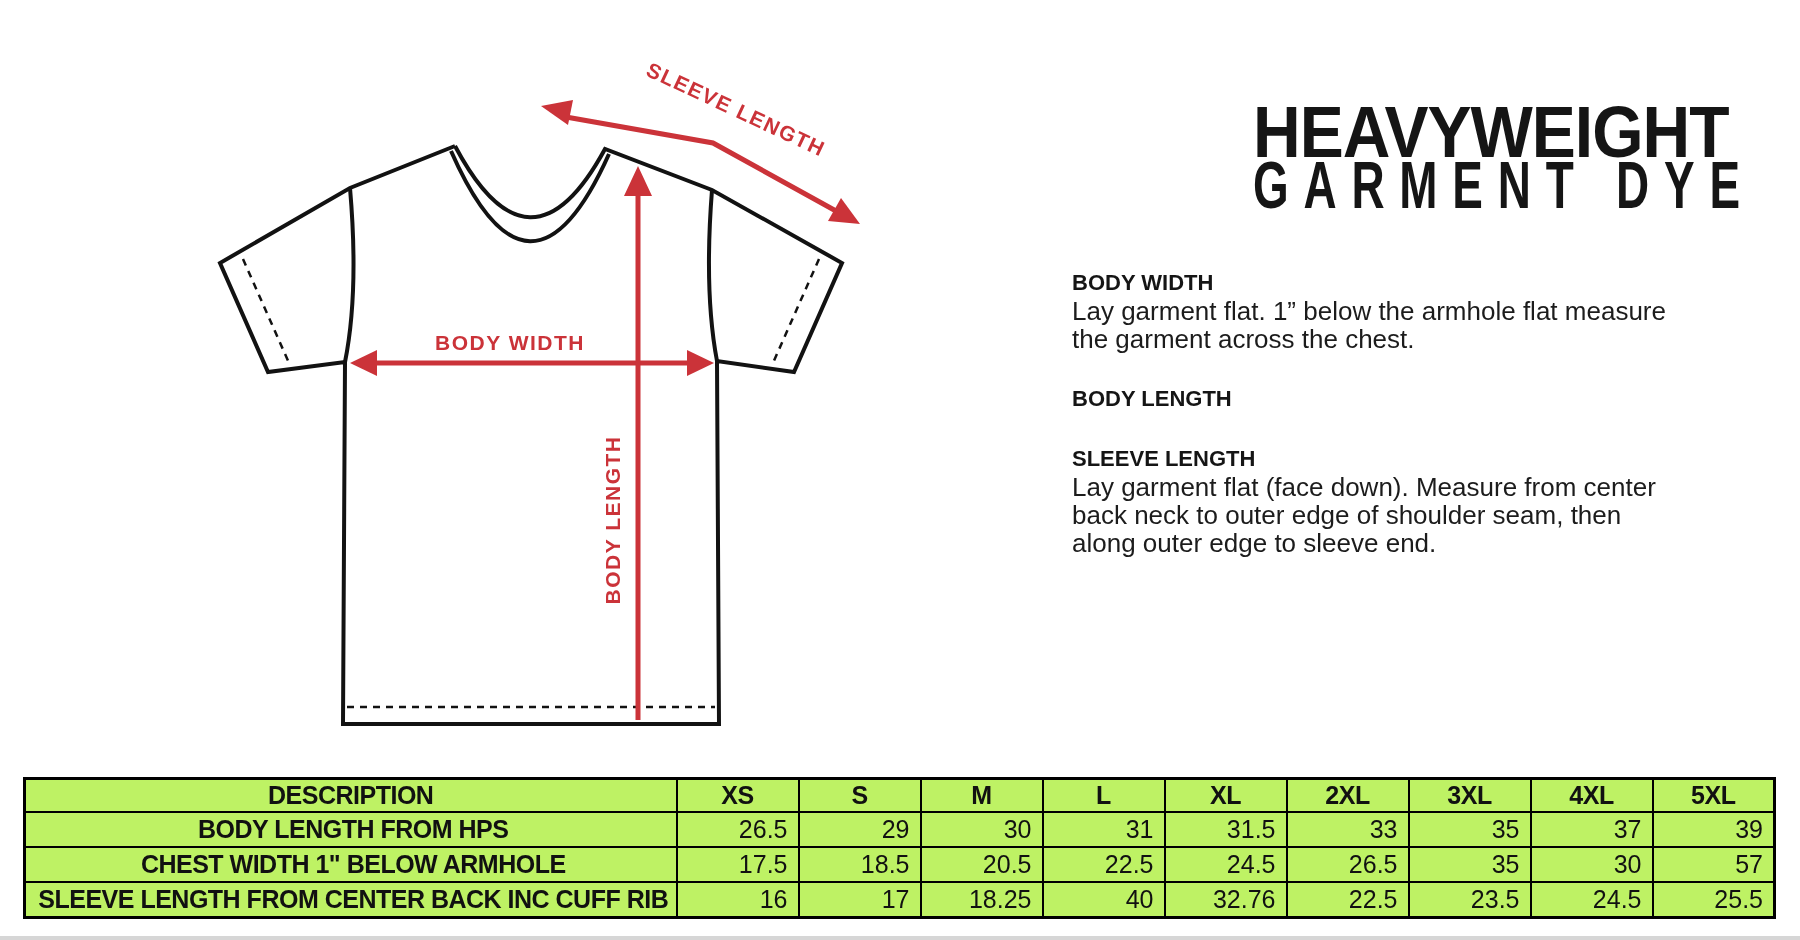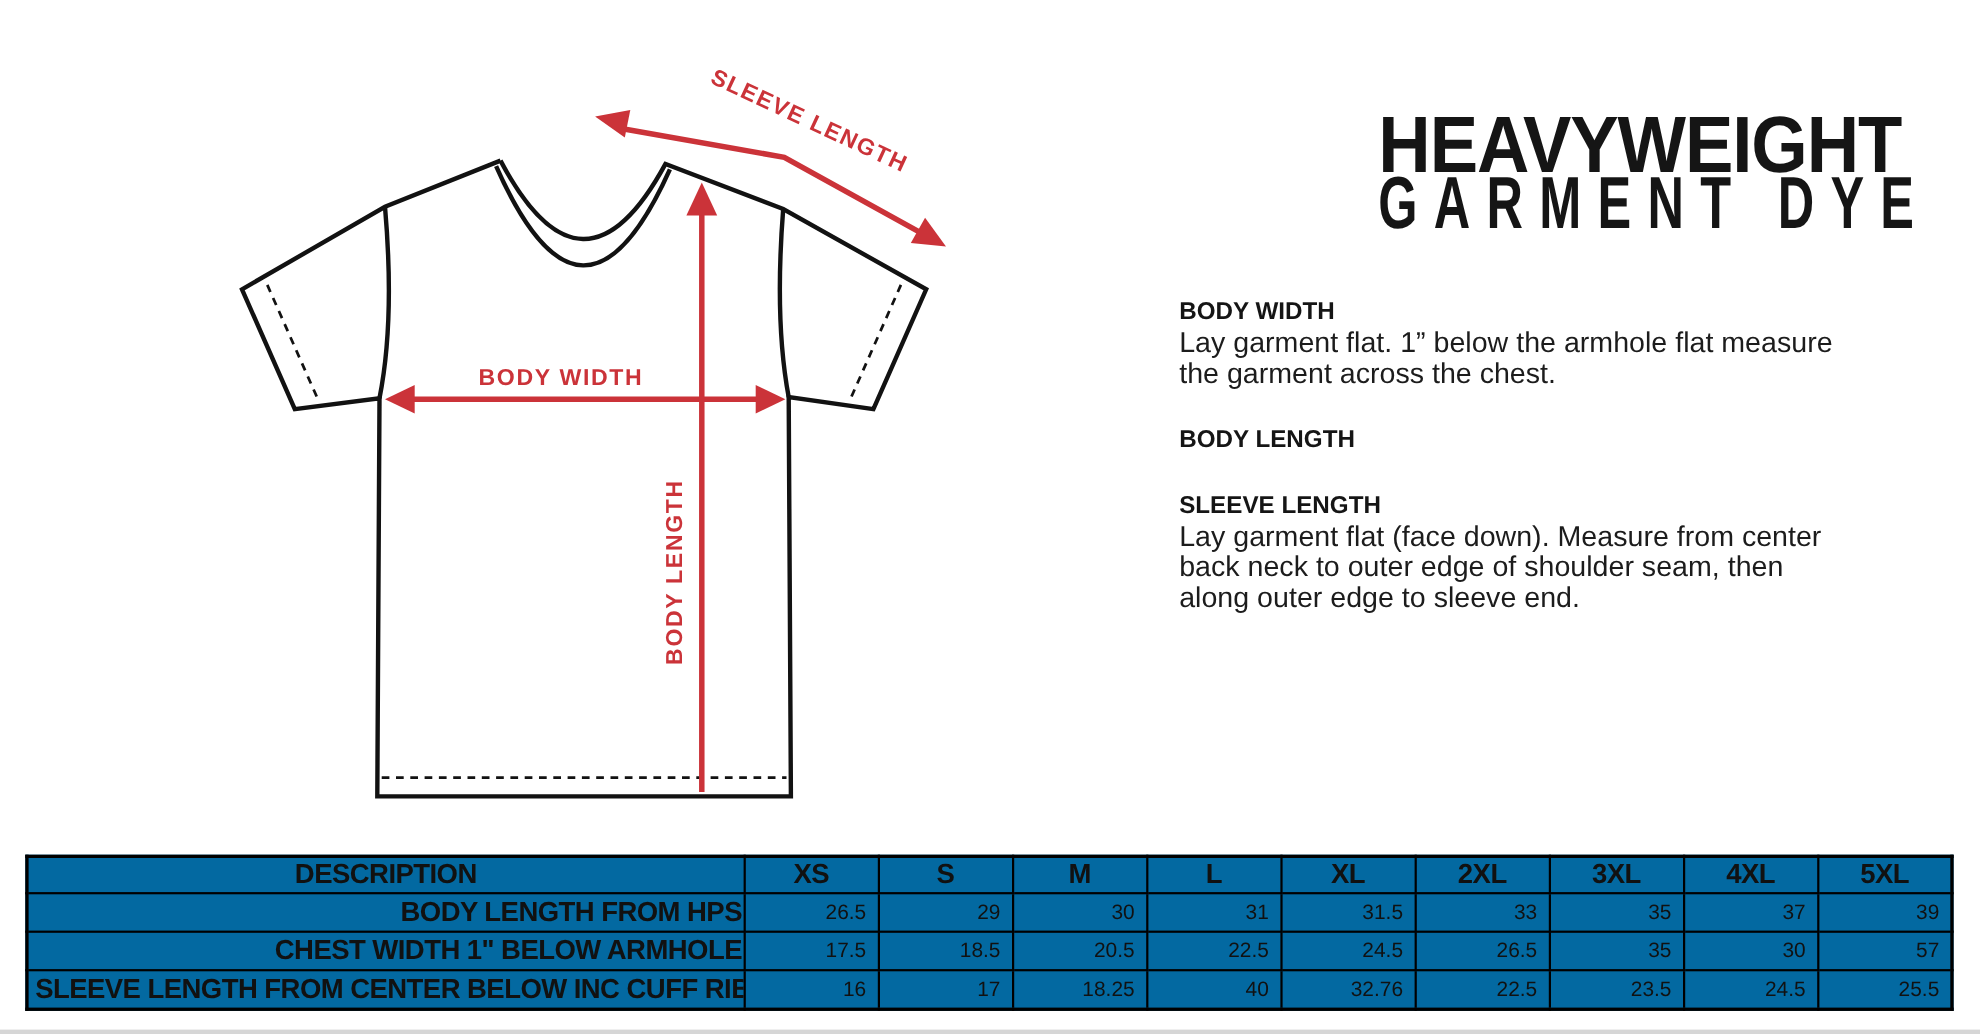--- a/index.html
+++ b/index.html
@@ -24,27 +24,27 @@
     letter-spacing:20px;color:#151515;transform:scale(0.74,1.08);transform-origin:left top;white-space:nowrap;
   }
   
   .instructions{position:absolute;left:1072px;top:269px;width:620px;}
   .section{margin:0 0 32px 0;}
   .section h3{margin:0;font-size:22px;line-height:28px;font-weight:bold;color:#151515;}
   .section p{margin:0;font-size:26px;line-height:28px;font-weight:normal;color:#1c1c1c;}
   
   .size-table{
     position:absolute;left:23px;top:777px;width:1752px;border-collapse:collapse;table-layout:fixed;
-    border:3px solid #000;background:#0369a1;
+    border:3px solid #000;background:#bef264;
   }
   .size-table th,.size-table td{border:2px solid #000;overflow:hidden;white-space:nowrap;}
   .size-table th{height:27px;font-size:25px;font-weight:bold;text-align:center;letter-spacing:-0.5px;}
   .size-table td{height:31px;}
-  .size-table td.desc{font-size:25px;font-weight:bold;text-align:right;padding-left:6px;letter-spacing:-0.5px;}
-  .size-table td.num{font-size:19px;font-weight:normal;text-align:right;padding-right:10px;margin-top:44px;}
+  .size-table td.desc{font-size:25px;font-weight:bold;text-align:center;padding-left:6px;letter-spacing:-0.5px;}
+  .size-table td.num{font-size:25px;font-weight:normal;text-align:right;padding-right:10px;margin-top:44px;}
   .bottom-rule{position:absolute;left:0;bottom:0;width:1800px;height:4px;background:#d6d6d6;}
 </style>
 </head>
 <body>
 
 <div class="canvas">
 
   <svg class="diagram-svg" width="900" height="760" viewBox="0 0 900 760">
 
     <path class="shirt-fill" d="M455,146 L350,188 L220,263 L268,372 L345,362 L343,724 L719,724 L717,361 L794,372 L842,263 L712,190 L605,149 Q530,287 455,146"></path>
@@ -142,21 +142,21 @@
         <td class="num">18.5</td>
         <td class="num">20.5</td>
         <td class="num">22.5</td>
         <td class="num">24.5</td>
         <td class="num">26.5</td>
         <td class="num">35</td>
         <td class="num">30</td>
         <td class="num">57</td>
       </tr>
       <tr>
-        <td class="desc">SLEEVE LENGTH FROM CENTER BELOW INC CUFF RIB</td>
+        <td class="desc">SLEEVE LENGTH FROM CENTER BACK INC CUFF RIB</td>
         <td class="num">16</td>
         <td class="num">17</td>
         <td class="num">18.25</td>
         <td class="num">40</td>
         <td class="num">32.76</td>
         <td class="num">22.5</td>
         <td class="num">23.5</td>
         <td class="num">24.5</td>
         <td class="num">25.5</td>
       </tr>

